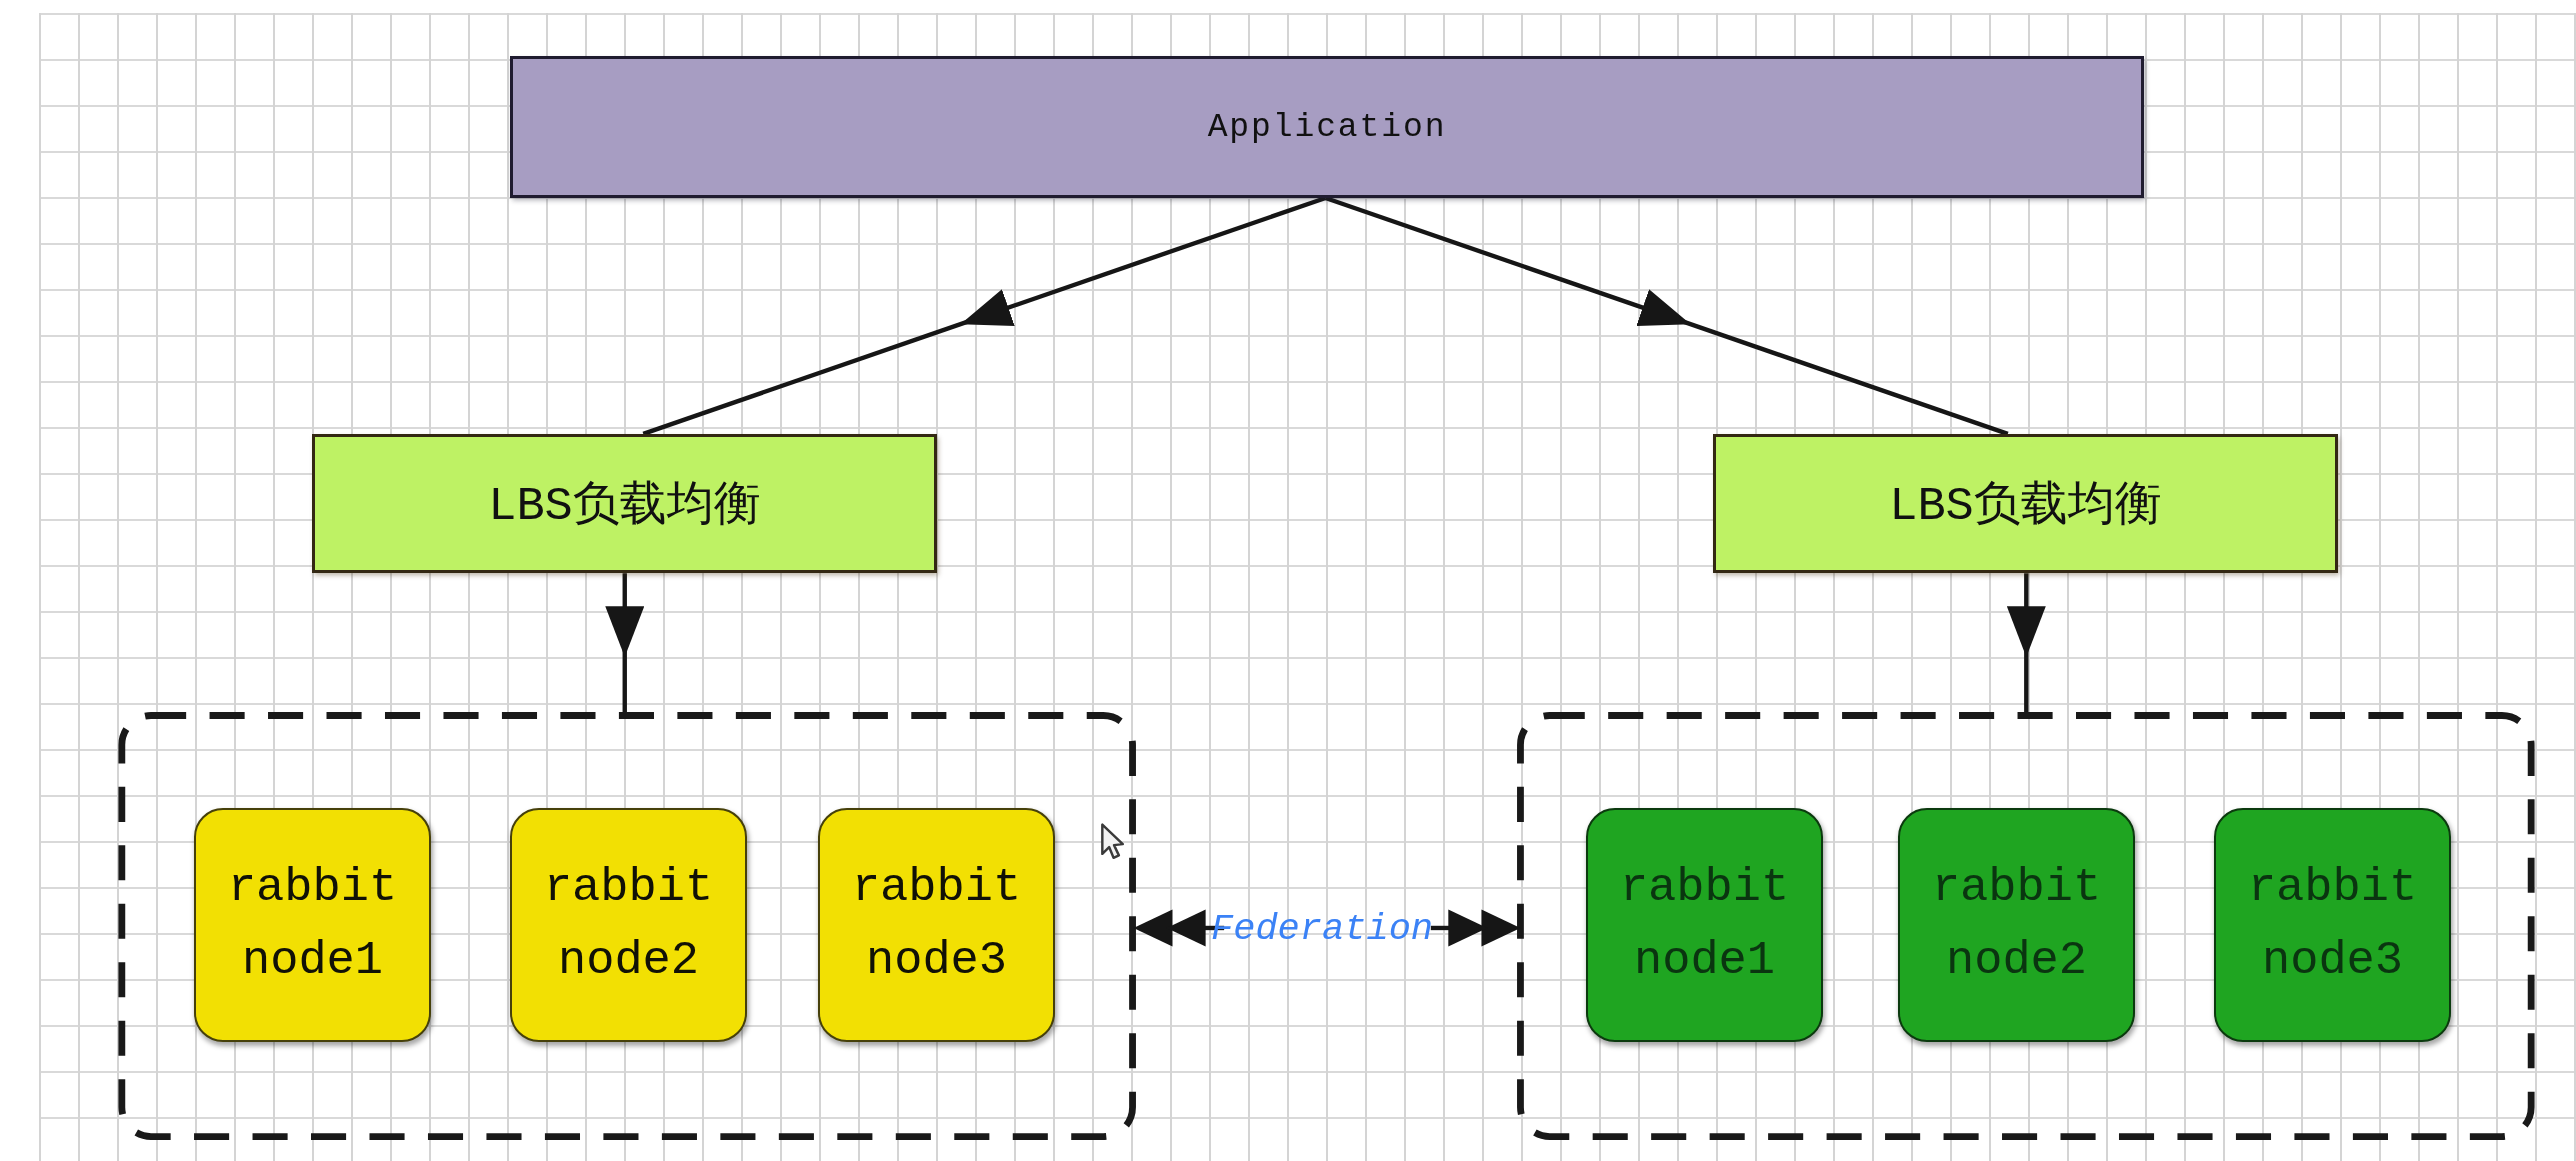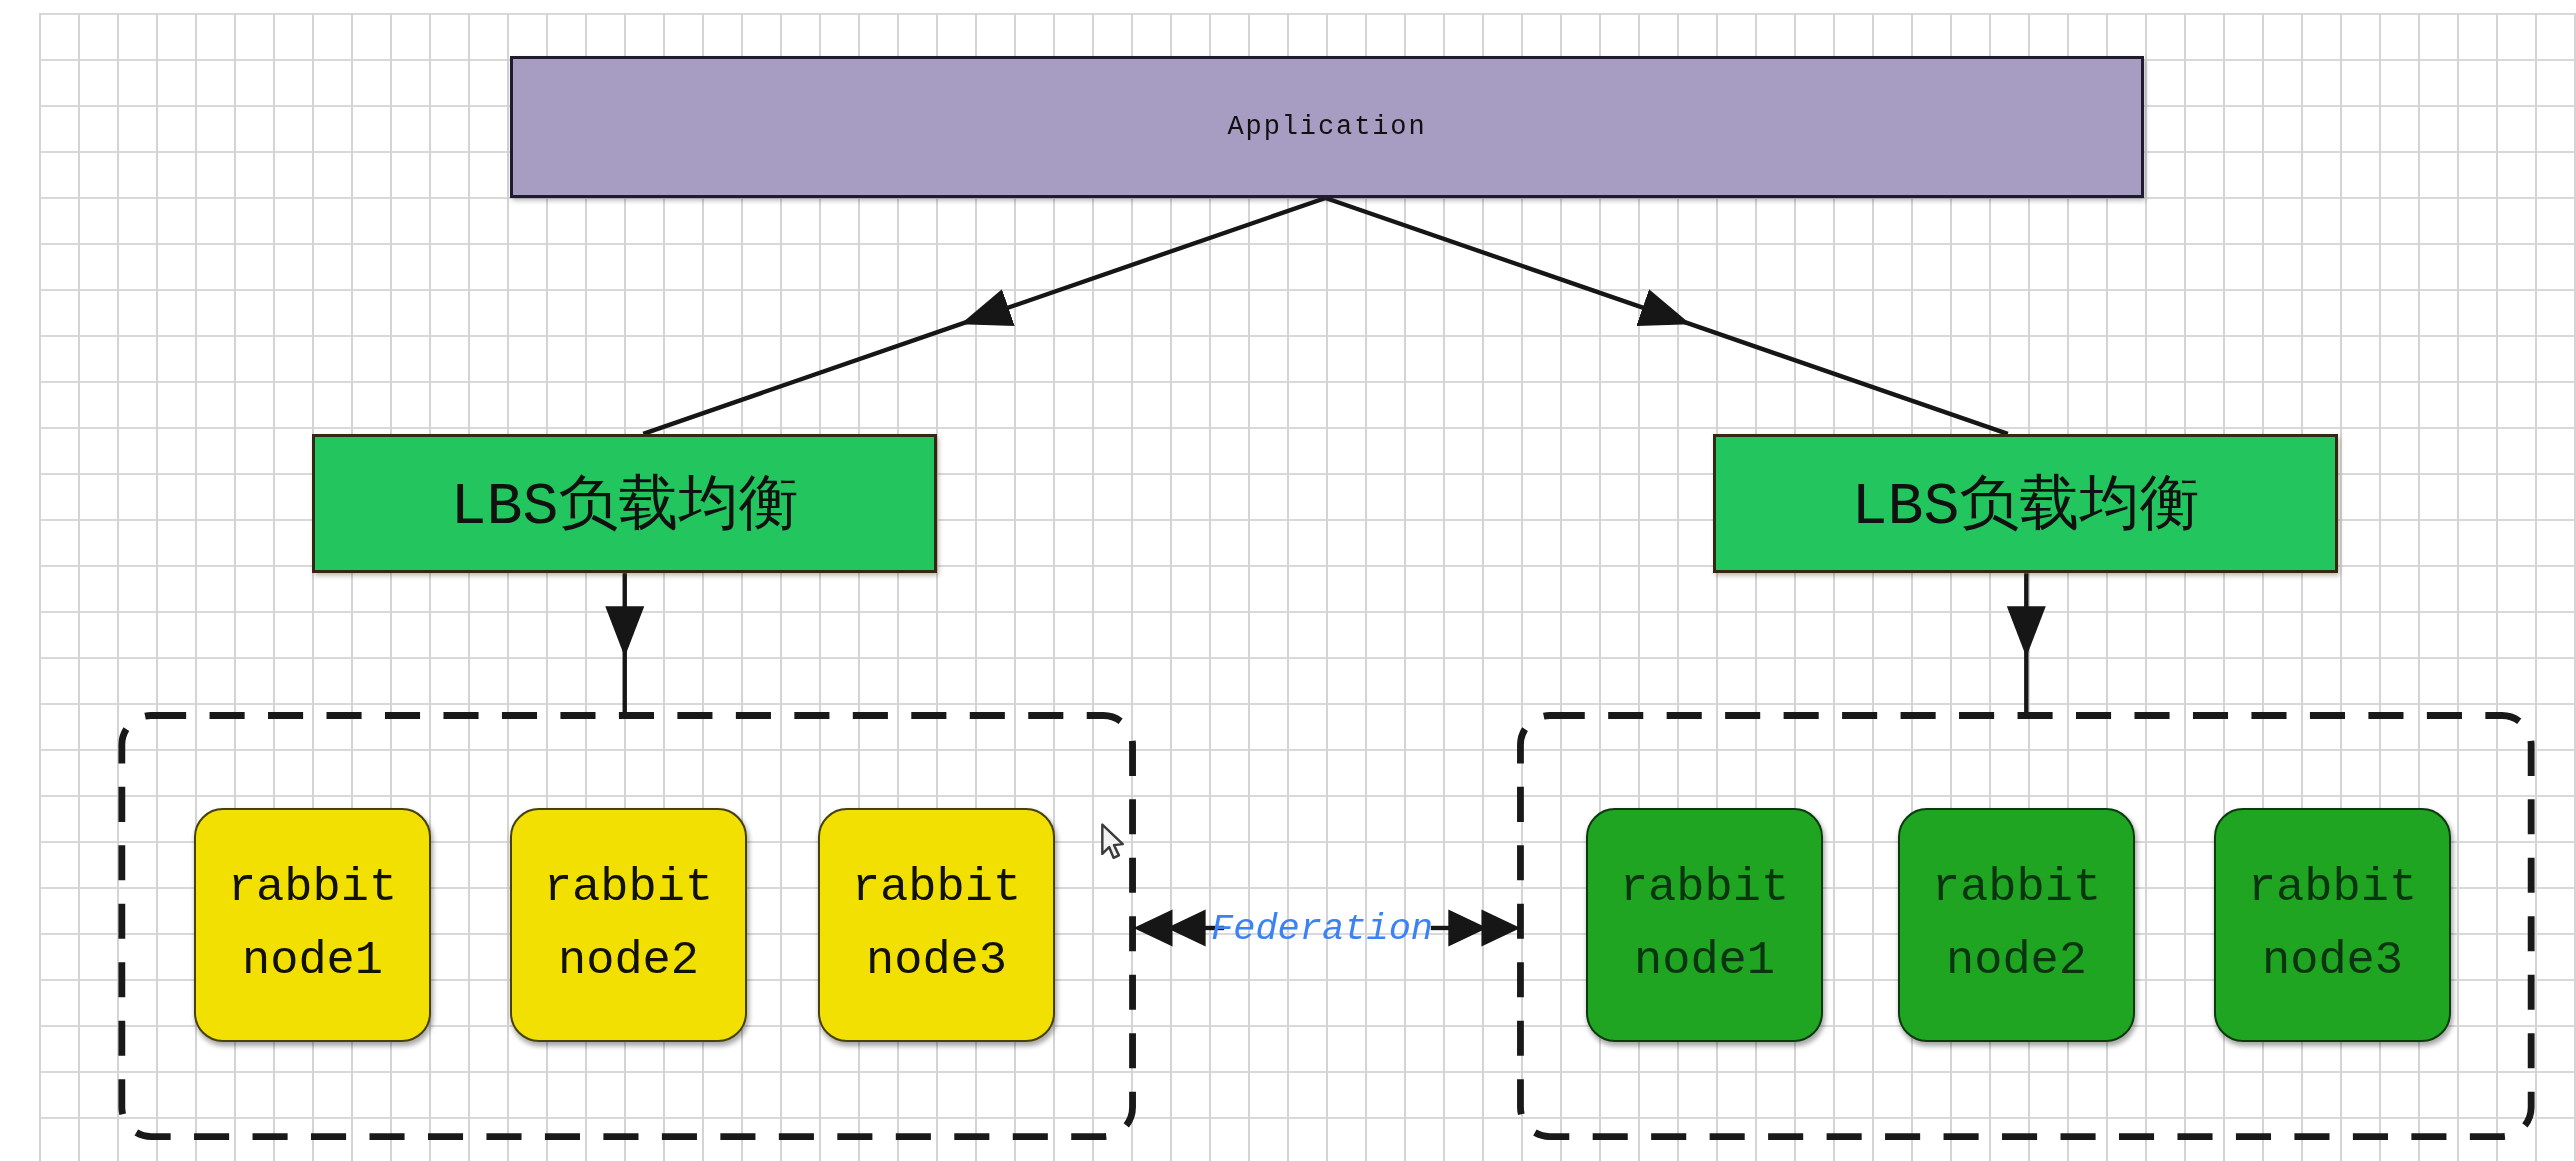--- a/index.html
+++ b/index.html
@@ -27,29 +27,29 @@
     display: flex; align-items: center; justify-content: center;
     text-align: center;
     box-sizing: border-box;
     color: #111111;
     z-index: 3;
   }
   .app-box {
     left: 510px; top: 56px; width: 1634px; height: 142px;
     background: #a79dc2;
     border: 3.9px solid #201c30;
-    font-size: 27px;
+    font-size: 33px;
     letter-spacing: 1.9px;
     box-shadow: 1.9px 2.9px 4.9px rgba(40,40,60,0.35);
   }
   .lbs-box {
     top: 434px; width: 625px; height: 139px;
-    background: #22c55e;
+    background: #bef264;
     border: 3.9px solid #332813;
-    font-size: 60px;
+    font-size: 47px;
     box-shadow: 1.9px 2.9px 4.9px rgba(60,40,0,0.35);
   }
   .lbs-left  { left: 312px; }
   .lbs-right { left: 1713px; }
   .rabbit-node {
     top: 808px; width: 237px; height: 234px;
     flex-direction: column;
     border-radius: 29px;
     font-size: 47px;
     line-height: 1.55;

